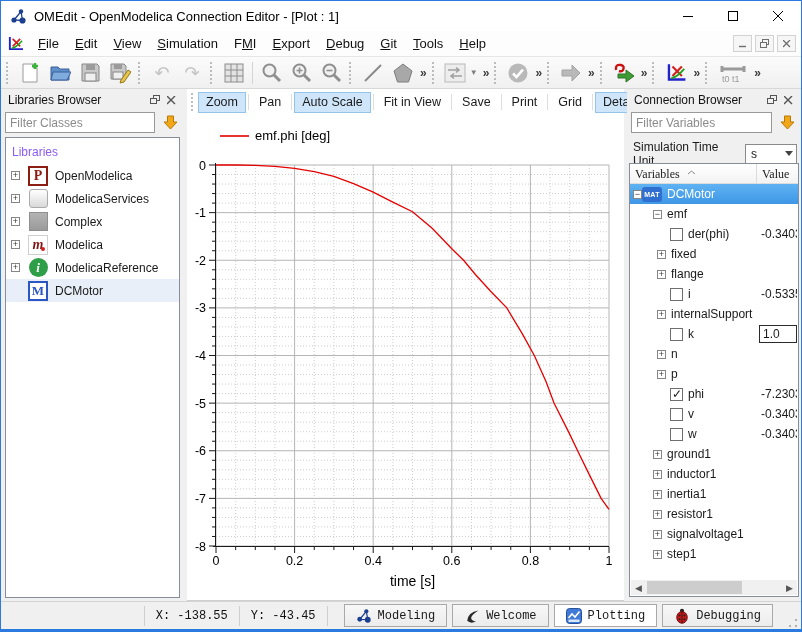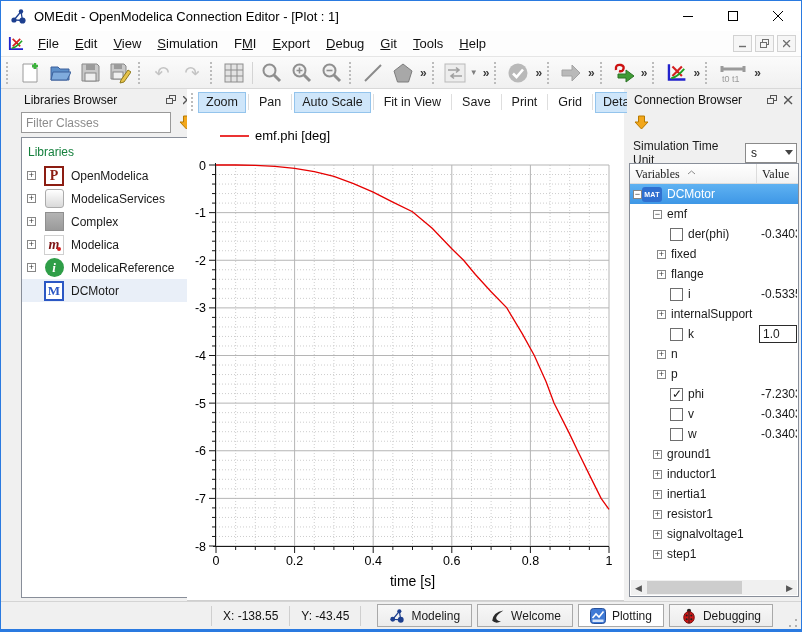--- a/index.html
+++ b/index.html
@@ -27,32 +27,32 @@
   .tb-handle{width:5px;height:22px;border-left:2px dotted #bcbcbc;margin:0 4px 0 3px;}
   .tb-sep{width:1px;height:22px;background:#d4d4d4;margin:0 3px;}
   .tb-btn{min-width:30px;height:28px;display:flex;align-items:center;justify-content:center;border-radius:2px;}
   .tb-overflow{font-size:12px;color:#3c3c3c;padding:0 2px;font-weight:bold;}
   .tb-caret{font-size:8px;color:#7e7e7e;margin-left:2px;}
   .glyph-disabled{font-size:18px;color:#c4c4c4;line-height:1;}
 
   
   .main{position:absolute;left:0;top:88px;width:800px;height:512px;}
   .dock{position:absolute;top:0;height:512px;background:#f0f0f0;}
-  .dock-left{left:16px;width:183px;}
+  .dock-left{left:0;width:183px;}
   .dock-right{left:626px;width:174px;}
   .dock-header{height:20px;display:flex;align-items:center;padding:2px 4px 0 7px;}
   .dock-title{flex:1;font-size:12px;color:#111;}
   .dock-btn{width:17px;height:15px;display:flex;align-items:center;justify-content:center;color:#555;}
   .filter-row{display:flex;align-items:center;padding:3px 4px 2px 4px;gap:5px;}
   .filter-input{flex:1;height:21px;border:1px solid #999;background:#fff;font-family:"Liberation Sans",sans-serif;font-size:12px;padding:0 4px;color:#222;min-width:0;}
   .filter-input::placeholder{color:#8b8b8b;}
   .arrow-btn{width:20px;height:20px;display:flex;align-items:center;justify-content:center;}
 
   .tree-frame{position:absolute;left:4px;right:4px;top:48px;bottom:3px;background:#fff;border:1px solid #888e99;overflow:hidden;}
-  .lib-tree-header{padding:7px 4px 5px 6px;font-size:12px;color:#15803d;}
+  .lib-tree-header{padding:7px 4px 5px 6px;font-size:12px;color:#8b5cf6;}
   .lib-row{height:23px;display:flex;align-items:center;position:relative;}
   .lib-row.selected{background:#e9eff8;}
   .tree-exp{width:9px;height:9px;border:1px solid #868686;background:#fff;color:#3a3a3a;font-size:9px;line-height:7px;text-align:center;flex:0 0 auto;}
   .lib-exp{position:absolute;left:5px;}
   .lib-icon{position:absolute;left:22px;width:20px;height:20px;display:flex;align-items:center;justify-content:center;}
   .lib-label{position:absolute;left:49px;white-space:nowrap;}
   .ic-openmodelica{width:20px;height:20px;background:#fff;border:2px solid #8c1d12;color:#8c1d12;font:bold 14px "Liberation Serif",serif;display:flex;align-items:center;justify-content:center;}
   .ic-modelicaservices{width:19px;height:19px;background:linear-gradient(#ffffff,#d9d9d9);border:1px solid #ababab;border-radius:3px;}
   .ic-complex{width:19px;height:19px;background:linear-gradient(#b4b4b4,#9a9a9a);border:1px solid #8f8f8f;}
   .ic-modelica{width:20px;height:20px;background:#fff;border:1px solid #cfcfcf;color:#7d1616;font:italic bold 14px "Liberation Serif",serif;display:flex;align-items:center;justify-content:center;position:relative;}
@@ -87,21 +87,21 @@
   .v-check.checked::after{content:"✓";position:absolute;left:1px;top:-2px;font-size:12px;color:#1a1a1a;}
   .v-label{position:absolute;white-space:nowrap;}
   .mat-icon{position:absolute;width:20px;height:15px;background:#2f6fd0;border-radius:3px;color:#fff;font:bold 7px "Liberation Sans",sans-serif;display:flex;align-items:center;justify-content:center;letter-spacing:0.3px;}
   .v-value{position:absolute;left:131px;right:1px;white-space:nowrap;overflow:hidden;font-size:12px;}
   .v-value.boxed{left:129px;border:1px solid #2b2b2b;background:#fff;height:18px;line-height:16px;padding:0 3px;}
   .hscroll{position:absolute;left:1px;right:1px;bottom:1px;height:15px;background:#f0f0f0;display:flex;align-items:center;}
   .hs-arrow{width:15px;height:15px;display:flex;align-items:center;justify-content:center;color:#555;font-size:9px;}
   .hs-thumb{width:95px;height:13px;background:#cdcdcd;margin-left:1px;}
 
   
-  .statusbar{position:absolute;left:0;top:600px;width:800px;height:28px;border-top:1px solid #d4d4d4;background:#f0f0f0;display:flex;align-items:center;justify-content:flex-end;padding-right:28px;}
+  .statusbar{position:absolute;left:0;top:600px;width:800px;height:28px;border-top:1px solid #d4d4d4;background:#f0f0f0;display:flex;align-items:center;justify-content:flex-end;padding-right:28px;font-family:Liberation Mono, monospace;}
   .sb-sep{width:1px;height:20px;background:#cfcfcf;margin:0 11px;}
   .sb-coord{font-size:12px;color:#111;}
   .persp-btn{height:23px;display:flex;align-items:center;gap:6px;padding:0 11px;border:1px solid #a9a9a9;background:linear-gradient(#f7f7f7,#ececec);font-size:12px;margin-left:5px;}
   .persp-btn.active{background:#ffffff;}
   .grip{position:absolute;right:3px;bottom:3px;width:10px;height:10px;
     background:radial-gradient(circle at 8px 2px,#b0b0b0 1.2px,transparent 1.5px),
                radial-gradient(circle at 8px 8px,#b0b0b0 1.2px,transparent 1.5px),
                radial-gradient(circle at 2px 8px,#b0b0b0 1.2px,transparent 1.5px);}
   .blue-strip{position:absolute;left:0;top:628px;width:800px;height:2px;background:#2a7ae0;}
 </style>
@@ -563,20 +563,21 @@
               <rect x="0.5" y="3.5" width="6" height="5" fill="#f0f0f0" stroke="#555"></rect>
             </svg>
           </span>
         <span class="dock-btn">
             <svg width="9" height="9">
               <path d="M0 0 L8 8 M8 0 L0 8" stroke="#555" stroke-width="1.4"></path>
             </svg>
           </span>
       </div>
       <div class="filter-row">
+        <input class="filter-input" placeholder="Filter Variables" style="">
         <span class="arrow-btn">
             <svg width="15" height="15" viewBox="0 0 15 15">
               <polygon points="4.5,1 10.5,1 10.5,7 14,7 7.5,14 1,7 4.5,7" fill="#f2a71b" stroke="#b87a00"></polygon>
             </svg>
           </span>
       </div>
       <div class="simtime-row">
         <span class="simtime-label">Simulation Time Unit</span>
         <span class="combo">
           <span>s</span>

